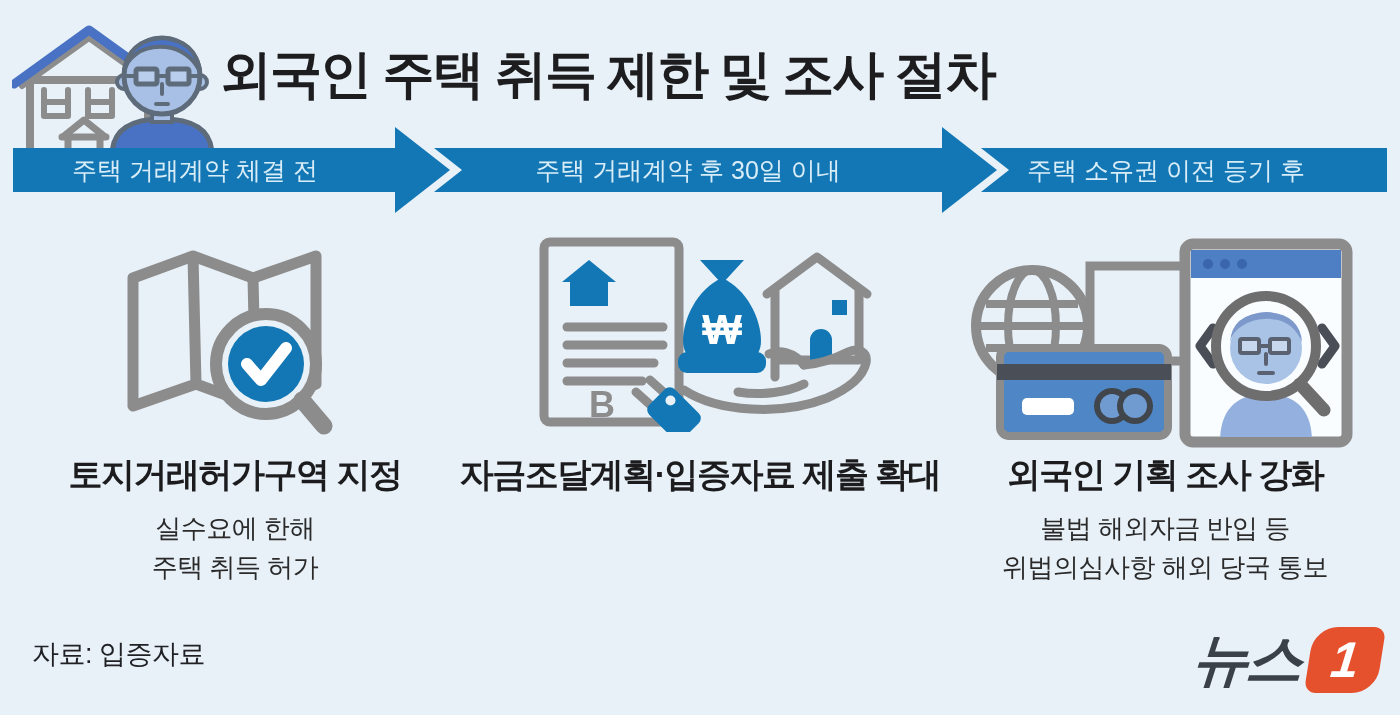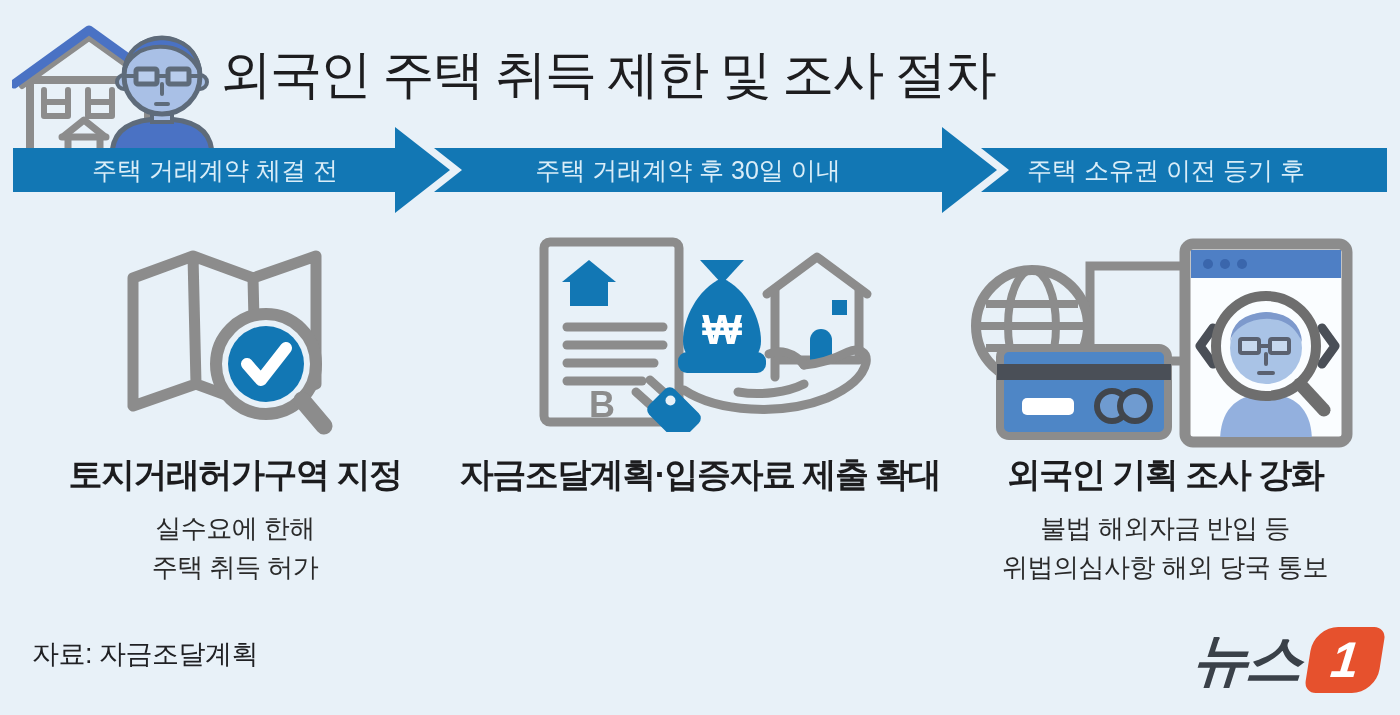--- a/index.html
+++ b/index.html
@@ -1,26 +1,26 @@
 <!DOCTYPE html>
 <html><head>
 <meta charset="utf-8">
 <style>
   html,body{margin:0;padding:0;}
   body{font-family:"Liberation Sans","DejaVu Sans",sans-serif;}
   .canvas{position:relative;width:1400px;height:715px;background:#E8F1F8;overflow:hidden;}
 
   .header-icon{position:absolute;left:12px;top:24px;z-index:1;}
-  .title{position:absolute;left:220px;top:40px;margin:0;font-size:52px;font-weight:400;
+  .title{position:absolute;left:220px;top:40px;margin:0;font-size:52px;font-weight:700;
          letter-spacing:-2px;color:#1D1D1F;white-space:nowrap;z-index:2;}
 
   .timeline-svg{position:absolute;left:0;top:127px;z-index:2;}
   .stage-label{position:absolute;top:148px;height:44px;display:flex;align-items:center;justify-content:center;
                font-size:25px;font-weight:500;color:#D9EDF8;z-index:3;white-space:nowrap;}
-  .stage-1{left:24px;width:382px;}
+  .stage-1{left:4px;width:382px;}
   .stage-2{left:434px;width:508px;text-align:right;}
   .stage-3{left:981px;width:370px;}
 
   .col-icon{position:absolute;z-index:1;}
   .icon-1{left:118px;top:236px;}
   .icon-2{left:532px;top:232px;}
   .icon-3{left:970px;top:236px;}
 
   .col{position:absolute;top:452px;width:560px;text-align:center;z-index:2;}
   .col-1{left:-45px;} .col-2{left:420px;} .col-3{left:885px;}
@@ -185,21 +185,21 @@
   <section class="col col-2">
     <h2>자금조달계획·입증자료 제출 확대</h2>
   </section>
 
   <section class="col col-3">
     <h2>외국인 기획 조사 강화</h2>
     <p class="first">불법 해외자금 반입 등</p>
     <p>위법의심사항 해외 당국 통보</p>
   </section>
 
-  <div class="source">자료: 자금조달계획</div>
+  <div class="source">자료: 입증자료</div>
 
   <div class="logo">
     <span class="logo-text">뉴스</span>
     <span class="logo-badge">
       <i>1</i>
     </span>
   </div>
 
 </div>
 

